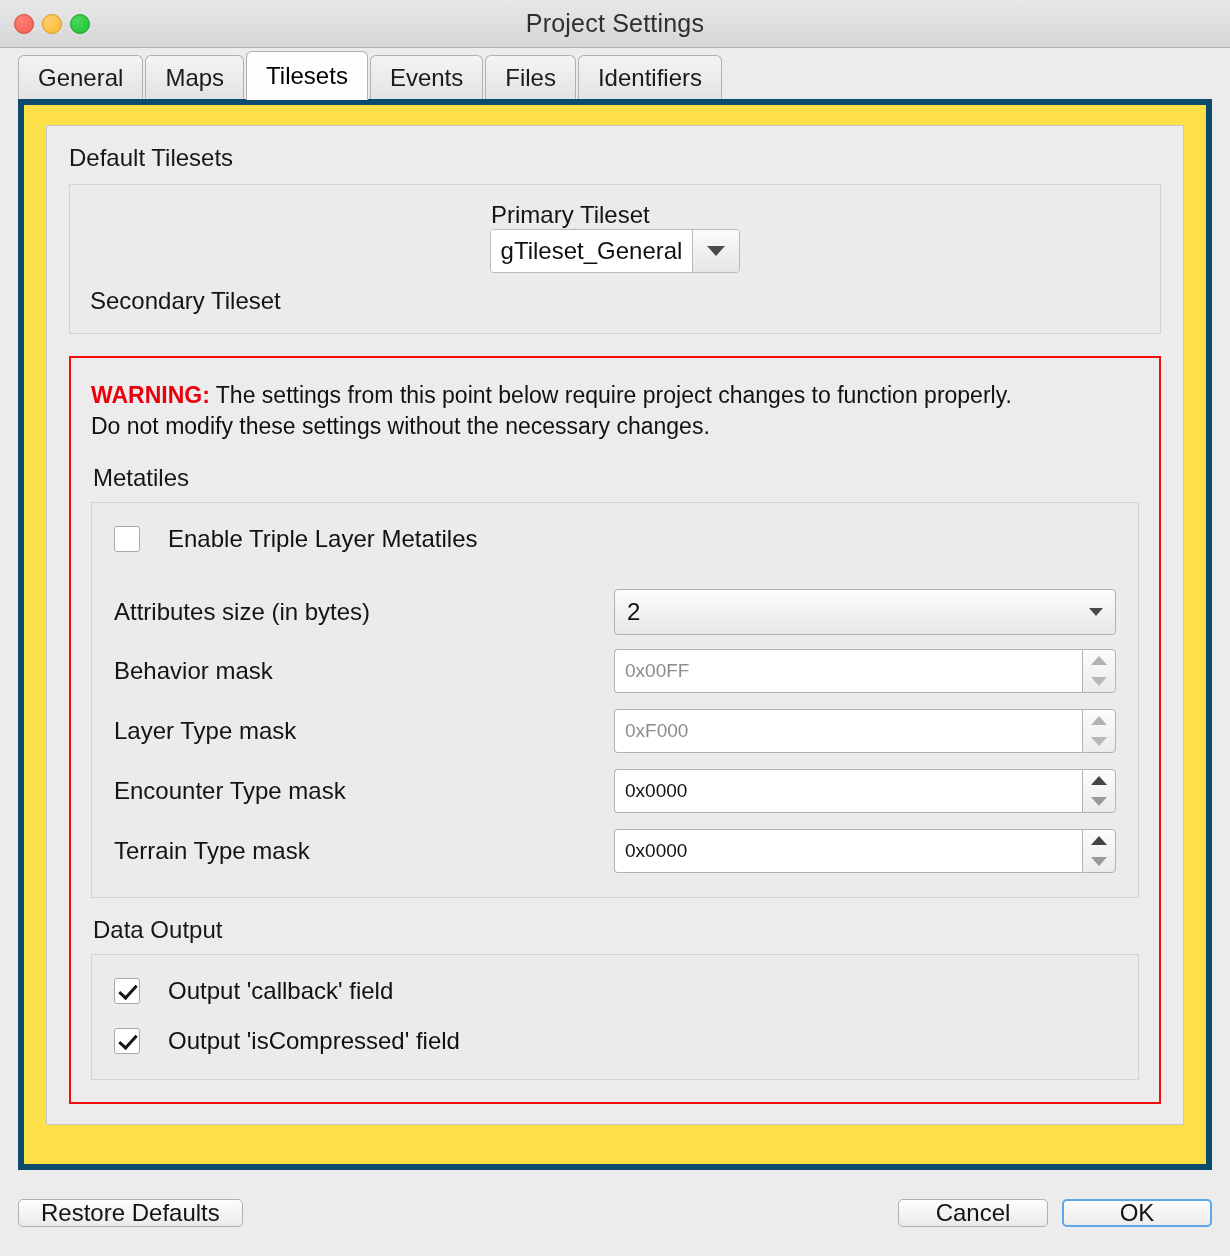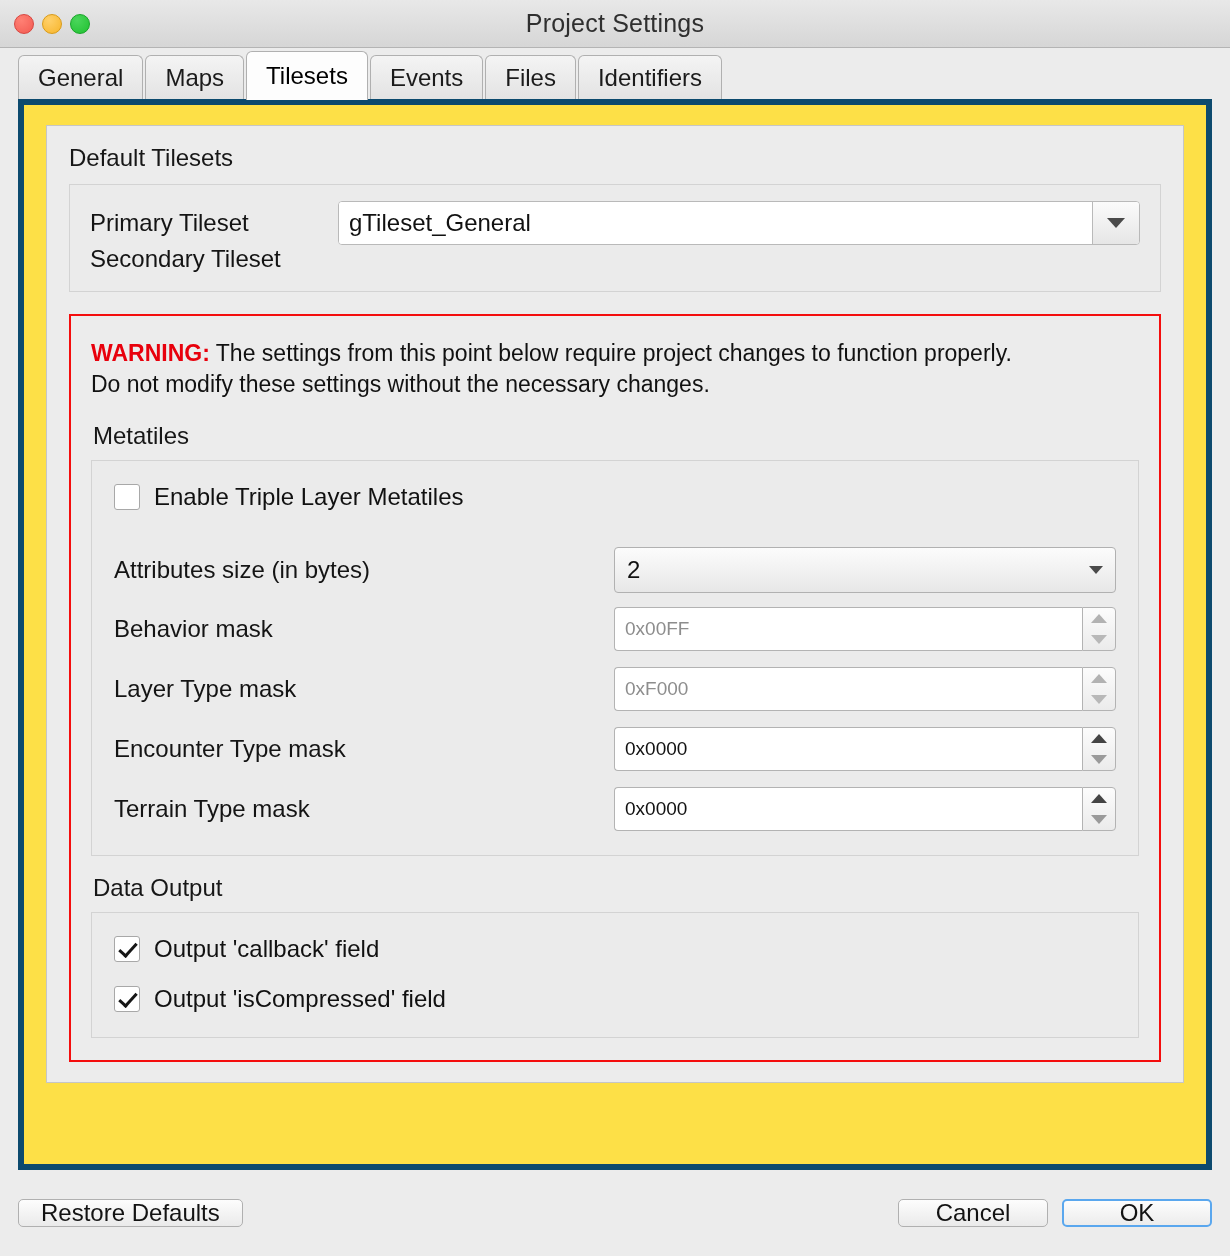--- a/index.html
+++ b/index.html
@@ -273,21 +273,21 @@
   .section-title {
     font-size: 24px;
     color: #171717;
     margin: 0 0 10px 2px;
   }
 
   
   .cbrow {
     display: flex;
     align-items: center;
-    gap: 14px;
+    gap: 28px;
   }
   .checkbox {
     width: 26px;
     height: 26px;
     border: 1px solid #a8a8a8;
     background: #ffffff;
     border-radius: 3px;
     box-sizing: border-box;
     position: relative;
     flex: 0 0 26px;
@@ -376,21 +376,21 @@
   </div>
 
   <div class="tabpanel">
 
     <div class="groupbox">
 
       <div class="group-title">Default Tilesets</div>
 
       <div class="subgroup" style="padding:16px 20px 18px 20px;">
 
-        <div class="row" style="">
+        <div class="row" style="margin-bottom:14px;flex-direction:column;">
           <div class="row-label" style="width:248px;">Primary Tileset</div>
           <div class="combo-split">
             <div class="value">gTileset_General</div>
             <div class="arrowbtn">
               <span class="caret"></span>
             </div>
           </div>
         </div>
 
         <div class="row">

